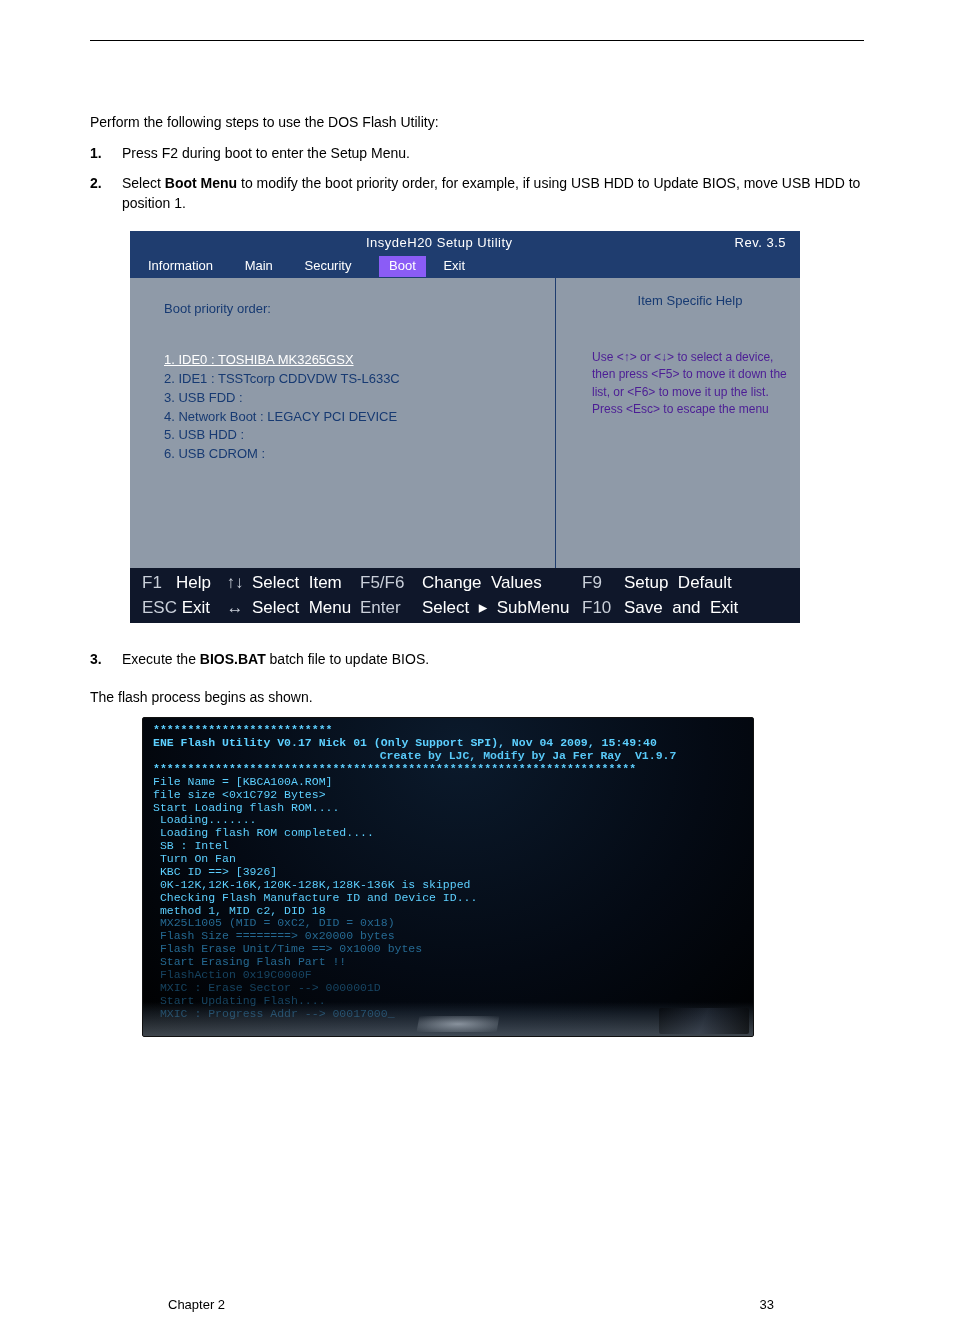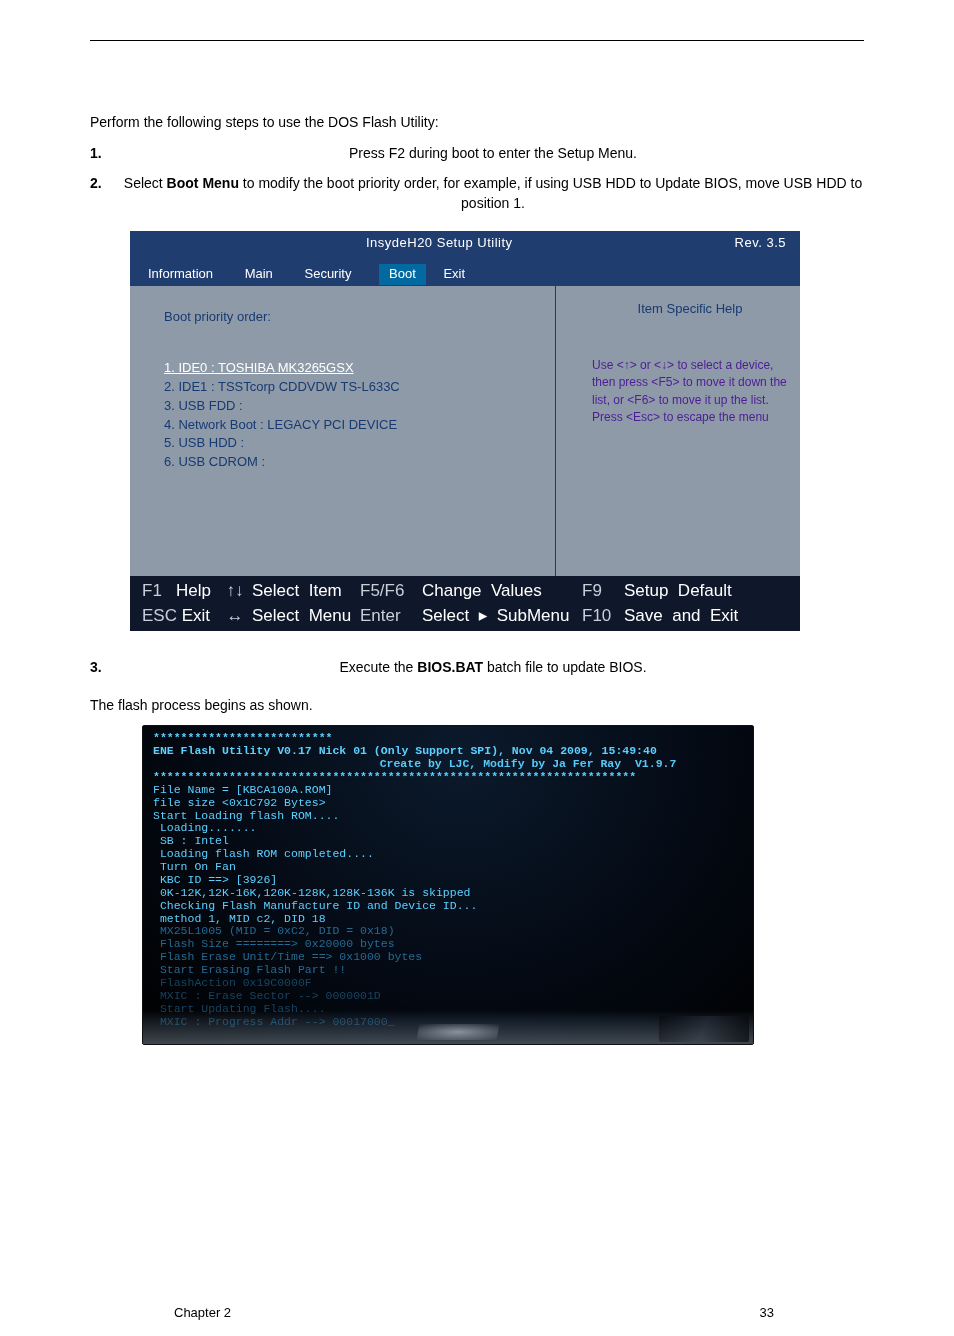--- a/index.html
+++ b/index.html
@@ -10,21 +10,21 @@
     background: #fff;
     width: 954px;
     margin: 0 auto;
     padding: 40px 90px 30px 90px;
   }
   .hr-top { border-top: 1px solid #000; margin-bottom: 72px; }
   .intro { margin-bottom: 10px; line-height: 1.4; }
   ol.steps { list-style: none; margin-left: 0; margin-bottom: 18px; }
   ol.steps > li { display: flex; margin-bottom: 10px; line-height: 1.45; }
   ol.steps > li .num { font-weight: bold; width: 32px; flex-shrink: 0; }
-  ol.steps > li .txt { flex: 1; text-align: center; }
+  ol.steps > li .txt { flex: 1; }
   b { font-weight: bold; }
 
   
   .bios-shot {
     width: 670px;
     margin: 6px auto 26px 40px;
     font-family: "Verdana", sans-serif;
     font-size: 13px;
     line-height: 1.45;
   }
@@ -35,21 +35,21 @@
     justify-content: space-between;
     padding: 3px 14px;
     letter-spacing: .5px;
   }
   .bios-tabs {
     background: #1f3d6f;
     color: #fff;
     padding: 0 14px 1px 14px;
   }
   .bios-tabs span { display: inline-block; padding: 1px 14px 1px 4px; margin-right: 10px; }
-  .bios-tabs .sel { background: #0369a1; color: #fff; padding: 1px 10px; margin-top: 8px; }
+  .bios-tabs .sel { background: #8b5cf6; color: #fff; padding: 1px 10px; }
   .bios-body {
     display: flex;
     background: #8f9aa8;
     min-height: 290px;
     gap: 24px;
   }
   .bios-left {
     flex: 1;
     padding: 22px 18px 8px 34px;
     color: #173a72;
@@ -123,21 +123,21 @@
     transform: skewX(-10deg);
   }
   .flash-bottom .corner{
     position:absolute; right:4px; bottom:2px; width:90px; height:26px;
     background: linear-gradient(110deg, rgba(0,0,0,.4), rgba(60,70,90,.3), rgba(0,0,0,.6));
     border-radius:2px;
   }
 
   .page-footer {
     position: absolute;
-    left: 84px; right: 90px;
+    left: 78px; right: 90px;
     display: flex;
     justify-content: space-between;
     font-size: 13px;
   }
   .page-wrap { position: relative; min-height: 1250px; }
   .footer-spacer { height: 260px; }
 </style>
 </head>
 <body>
 
@@ -219,22 +219,22 @@
 <div class="flash-shot">
   <div class="ln hdr1">**************************</div>
   <div class="ln hdr1">ENE Flash Utility V0.17 Nick 01 (Only Support SPI), Nov 04 2009, 15:49:40</div>
   <div class="ln hdr2">Create by LJC, Modify by Ja Fer Ray  V1.9.7</div>
   <div class="ln hdr1">**********************************************************************</div>
   <div id="flash-lines">
         <div class="ln">File Name = [KBCA100A.ROM]</div>
         <div class="ln">file size &lt;0x1C792 Bytes&gt;</div>
         <div class="ln">Start Loading flash ROM....</div>
         <div class="ln"> Loading.......</div>
+        <div class="ln"> Loading flash ROM completed....</div>
         <div class="ln"> SB : Intel</div>
-        <div class="ln"> Loading flash ROM completed....</div>
         <div class="ln"> Turn On Fan</div>
         <div class="ln"> KBC ID ==&gt; [3926]</div>
         <div class="ln"> 0K-12K,12K-16K,120K-128K,128K-136K is skipped</div>
         <div class="ln"> Checking Flash Manufacture ID and Device ID...</div>
         <div class="ln"> method 1, MID c2, DID 18</div>
         <div class="ln dim"> MX25L1005 (MID = 0xC2, DID = 0x18)</div>
         <div class="ln dim"> Flash Size ========&gt; 0x20000 bytes</div>
         <div class="ln dim"> Flash Erase Unit/Time ==&gt; 0x1000 bytes</div>
         <div class="ln dim"> Start Erasing Flash Part !!</div>
         <div class="ln dim2"> FlashAction 0x19C0000F</div>

